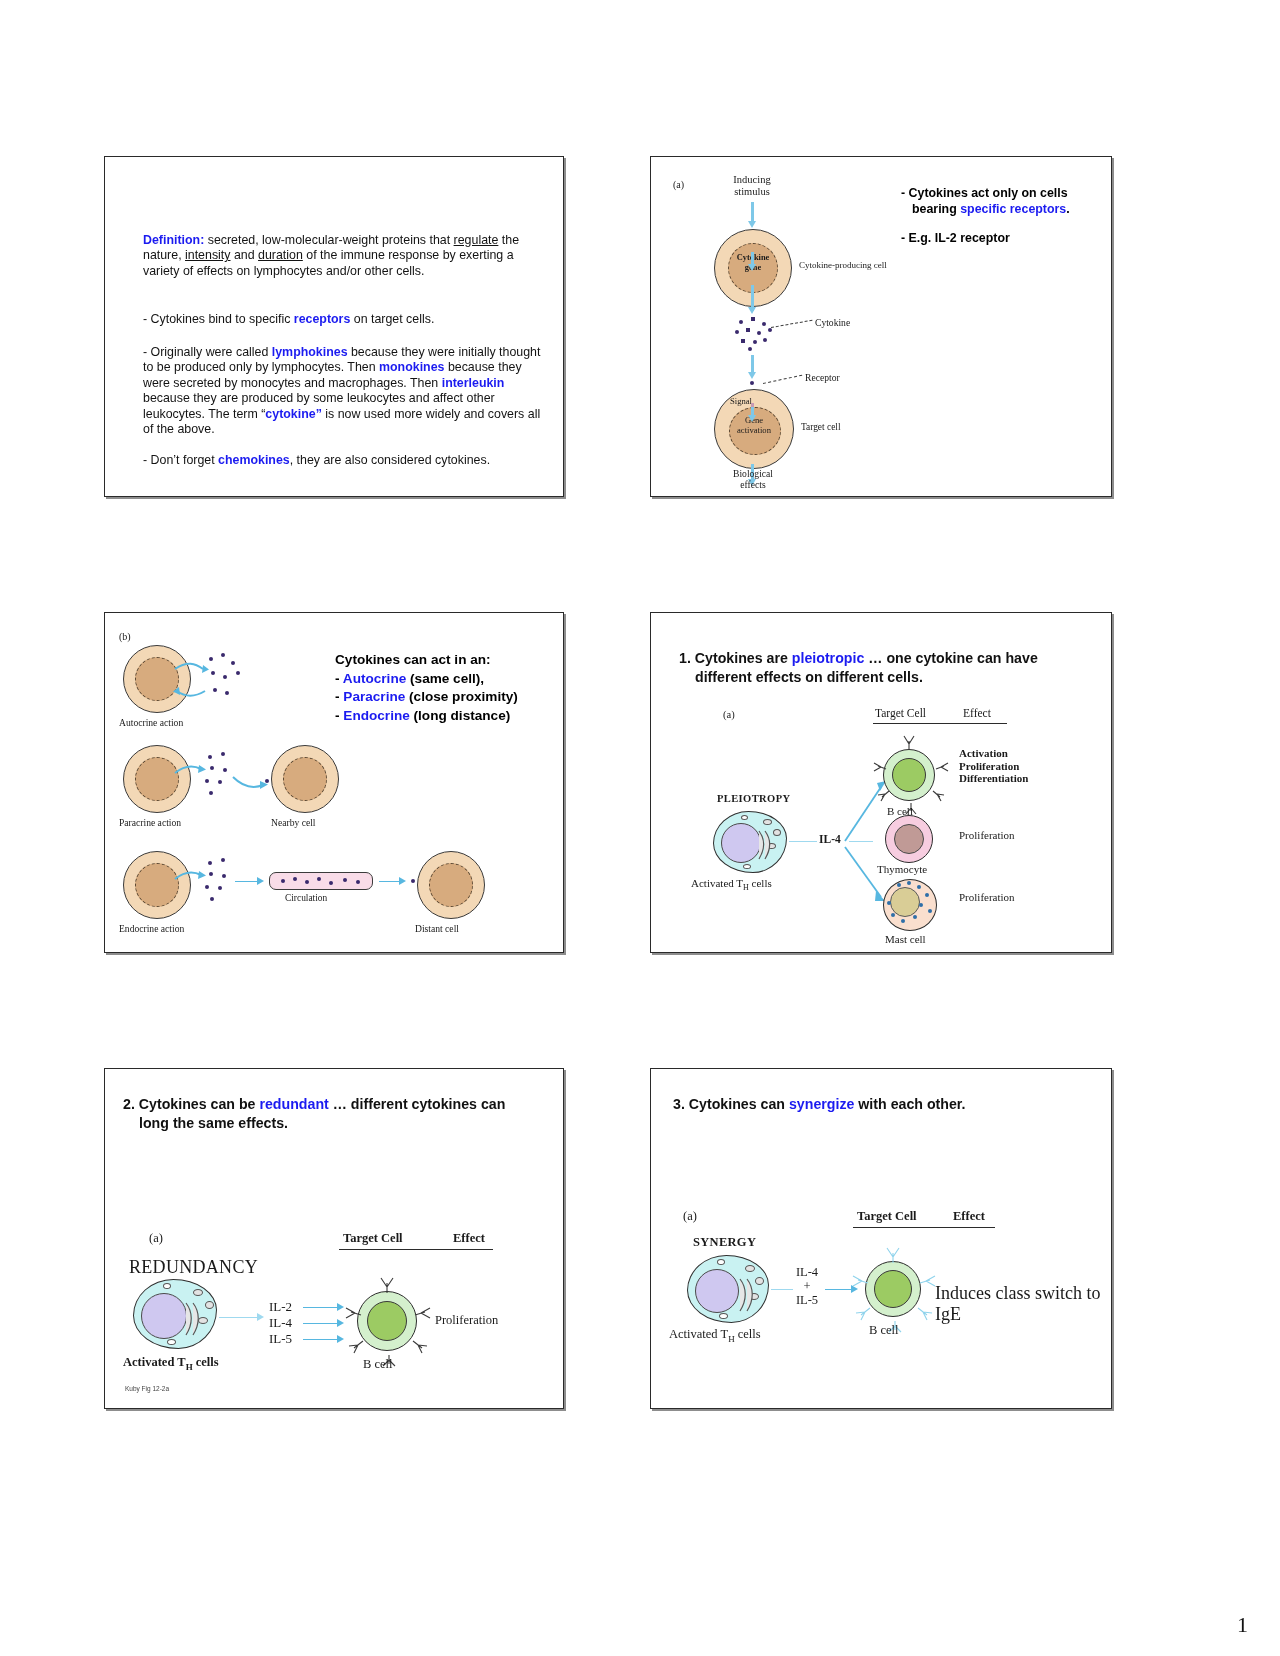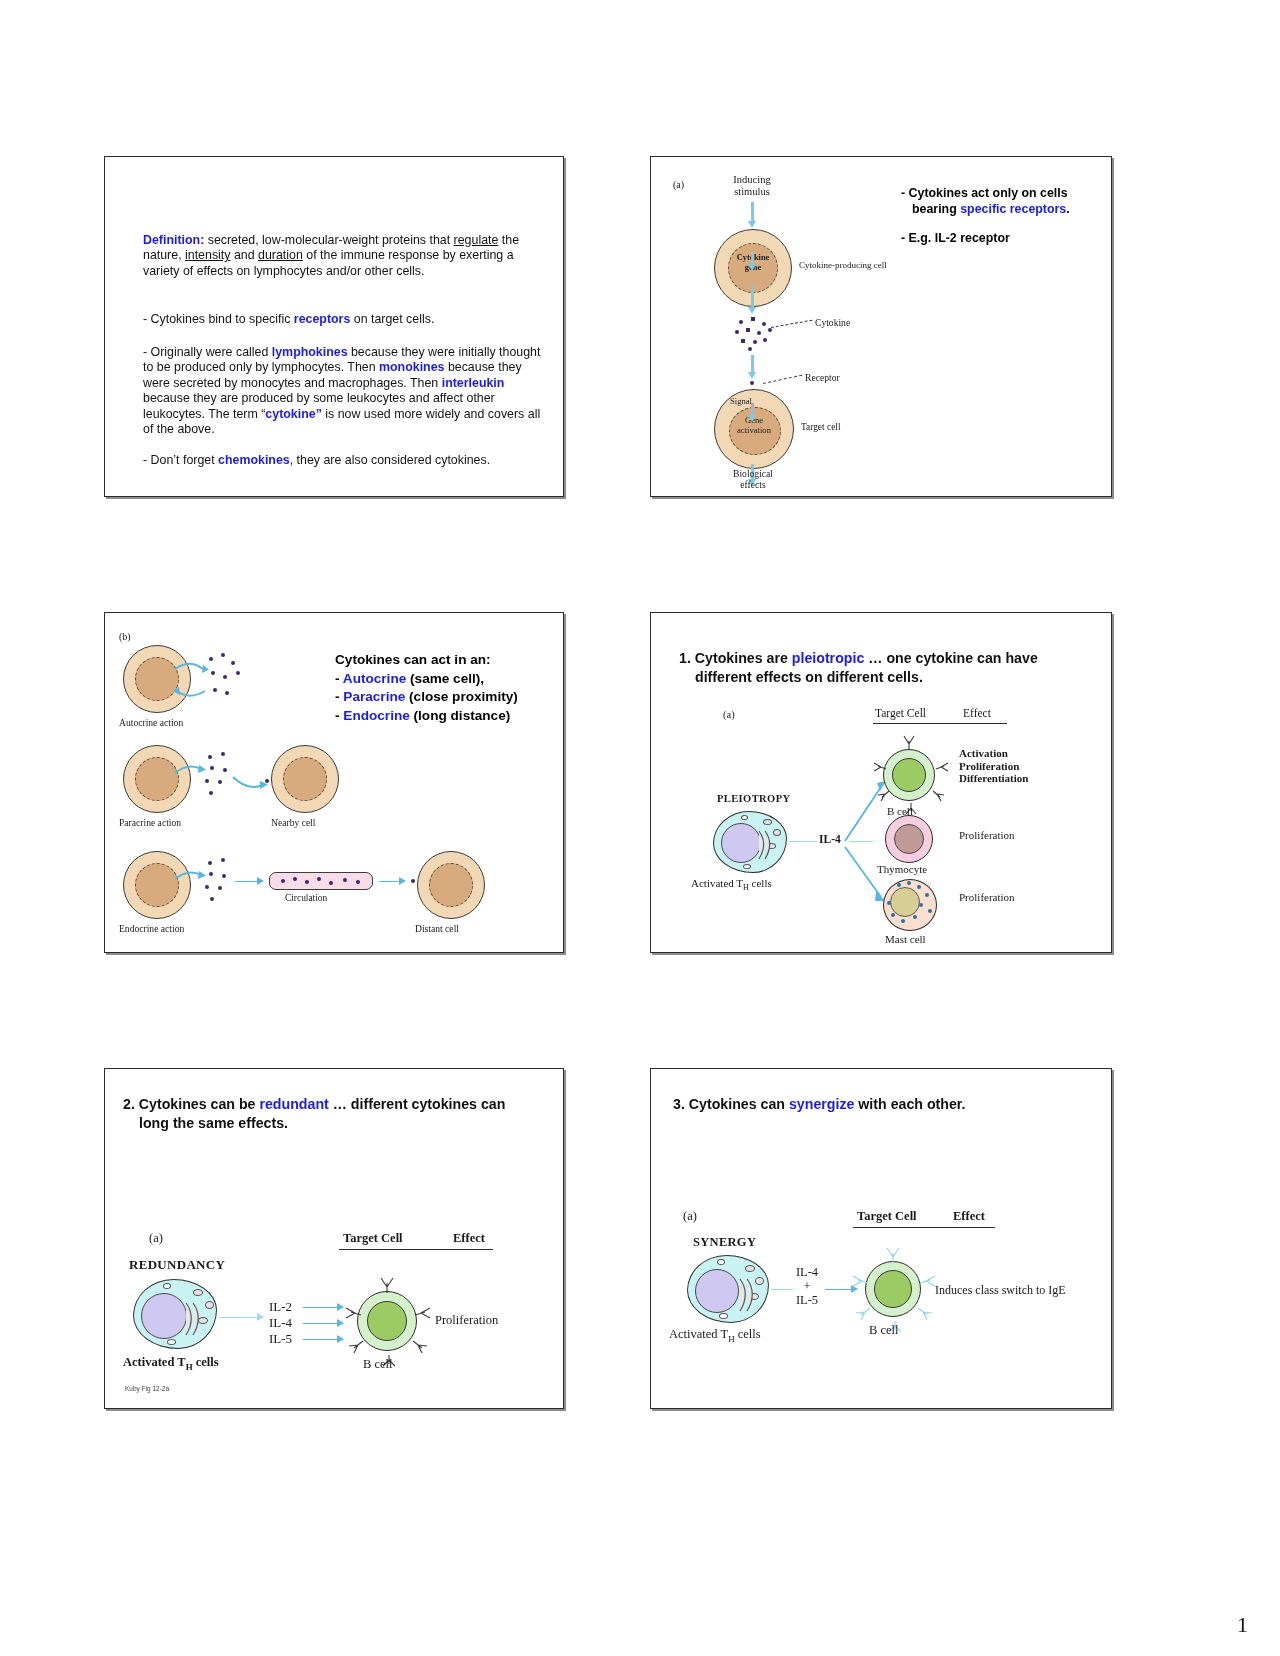--- a/index.html
+++ b/index.html
@@ -513,21 +513,21 @@
     <div class="bullet-head" style="left:18px; top:26px; width:420px;">
       <span>2.</span><span> Cytokines can be </span><span class="blue">redundant</span><span> … different cytokines can</span><br>
       <span style="padding-left:16px;">long the same effects.</span>
     </div>
 
     <div class="figcap" style="left:44px; top:162px; font-size:12.5px;">(a)</div>
     <div class="figcap" style="left:238px; top:162px; font-size:12.5px; font-weight:bold;">Target Cell</div>
     <div class="figcap" style="left:348px; top:162px; font-size:12.5px; font-weight:bold;">Effect</div>
     <div class="rule" style="left:234px; top:180px; width:154px;"></div>
 
-    <div class="figcap" style="left:24px; top:188px; font-size:13px; font-weight:bold; letter-spacing:.3px;">REDUNDANCY</div>
+    <div class="figcap" style="left:24px; top:188px; font-size:18px; font-weight:normal; letter-spacing:.3px;">REDUNDANCY</div>
 
     <div class="lymph" style="left:28px; top:210px; width:84px; height:70px;"></div>
     <div class="lymph-nuc" style="left:36px; top:224px; width:46px; height:46px;"></div>
     <div class="organelle" style="left:88px; top:220px; width:10px; height:7px;"></div>
     <div class="organelle" style="left:100px; top:232px; width:9px; height:8px;"></div>
     <div class="organelle" style="left:93px; top:248px; width:10px; height:7px;"></div>
     <div class="organelle" style="left:58px; top:214px; width:8px; height:6px; background:#fff;"></div>
     <div class="organelle" style="left:62px; top:270px; width:9px; height:6px; background:#fff;"></div>
     <svg style="position:absolute; left:76px; top:232px;" width="24" height="38">
       <path d="M5 2 C12 11, 12 23, 5 34" stroke="#555" stroke-width="1.2" fill="#e6e6e6"></path>
@@ -612,17 +612,17 @@
       <g stroke="#8fd3ec" stroke-width="1.1" fill="none">
         <path d="M44 18 L44 8 M44 12 L38 3 M44 12 L50 3"></path>
         <path d="M19 38 L9 35 M13 36 L4 31 M13 36 L4 41"></path>
         <path d="M71 38 L81 35 M77 36 L86 31 M77 36 L86 41"></path>
         <path d="M21 63 L12 70 M16 67 L7 68 M16 67 L12 75"></path>
         <path d="M69 63 L78 70 M74 67 L83 68 M74 67 L78 75"></path>
         <path d="M46 76 L46 85 M46 81 L40 87 M46 81 L52 87"></path>
       </g>
     </svg>
     <div class="figcap" style="left:218px; top:254px; font-size:12.5px;">B cell</div>
-    <div class="figcap" style="left:284px; top:214px; font-size:12px;">Induces class switch to IgE</div>
+    <div class="figcap" style="left:284px; top:214px; font-size:18px;">Induces class switch to IgE</div>
   </div>
 
   <div class="pagenum">1</div>
 </div>
 
 </body></html>

